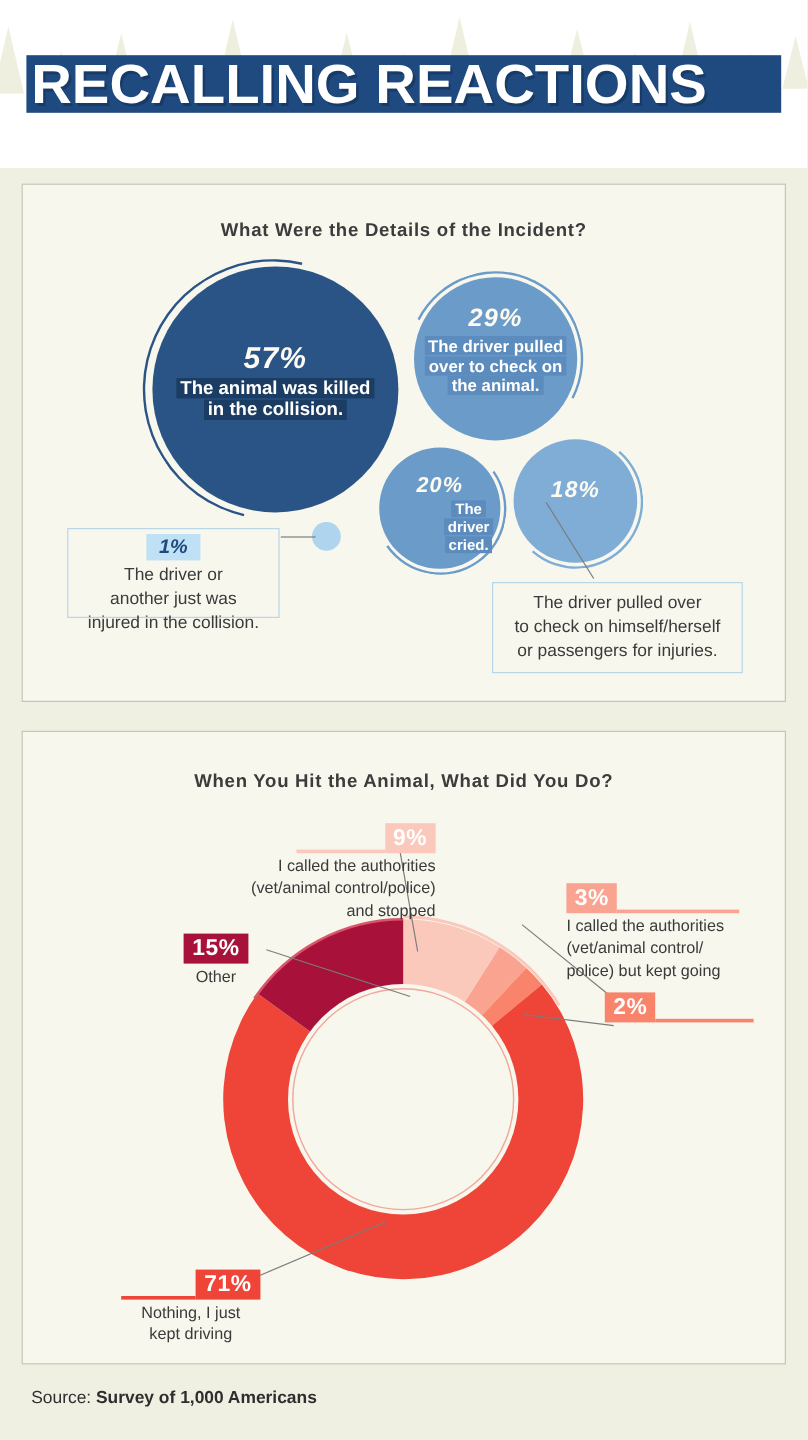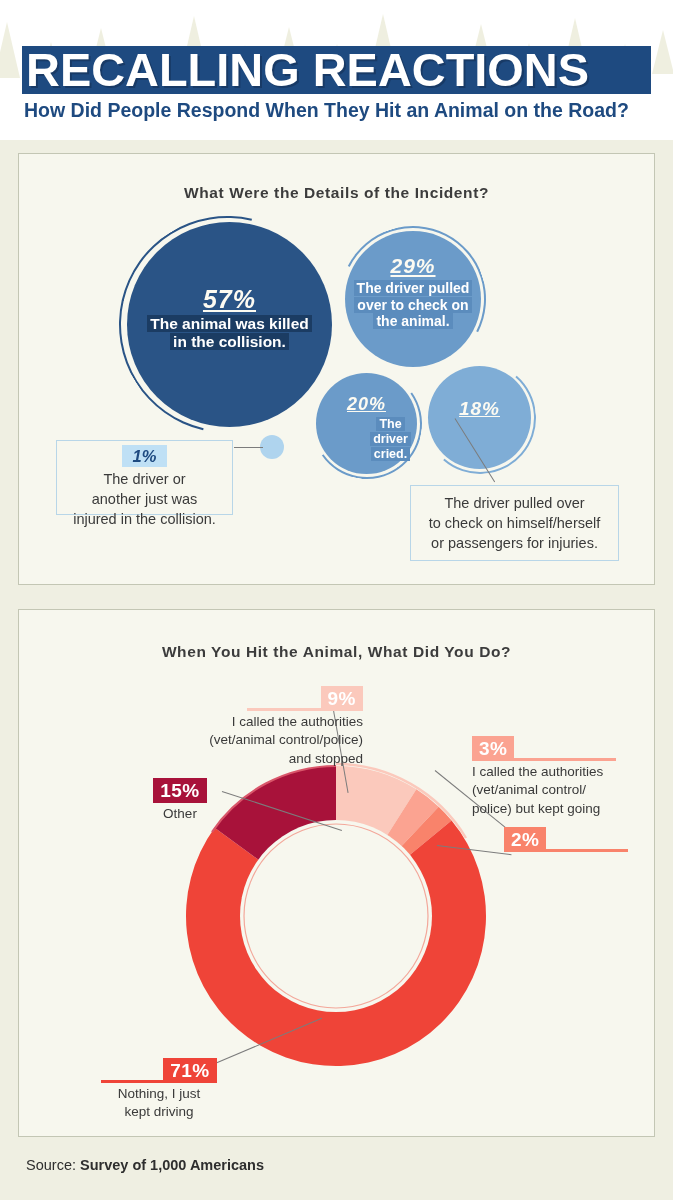--- a/index.html
+++ b/index.html
@@ -113,21 +113,20 @@
     box-sizing: border-box;
     border: 2px solid transparent;
     pointer-events: none;
   }
   .pct {
     display: block;
     font-style: italic;
     font-weight: bold;
     letter-spacing: 1px;
     color: #FDFBF2;
-    text-decoration: underline;
   }
   .cap {
     display: block;
     font-weight: bold;
     line-height: 1.18;
   }
   .cap span {
     display: inline;
     padding: 0 3px;
     box-decoration-break: clone;
@@ -277,21 +276,20 @@
     <div class="tree lg" style="left:370px; top:14px;"></div>
     <div class="tree sm" style="left:425px; top:46px;"></div>
     <div class="tree" style="left:470px; top:24px;"></div>
     <div class="tree sm" style="left:522px; top:43px;"></div>
     <div class="tree lg" style="left:562px; top:18px;"></div>
     <div class="tree sm" style="left:618px; top:44px;"></div>
     <div class="tree" style="left:652px; top:30px;"></div>
 
     <div id="title-bar"></div>
     <div id="title-text">RECALLING REACTIONS</div>
-    <div id="subtitle-text">How Did People Respond When They Hit an Animal on the Road?</div>
   </div>
 
   <div class="panel" id="panel-incident">
     <div class="panel-title" id="incident-title">What Were the Details of the Incident?</div>
   </div>
 
   <div class="arc" id="arc-57"></div>
   <div class="arc" id="arc-29"></div>
   <div class="arc" id="arc-20"></div>
   <div class="arc" id="arc-18"></div>

